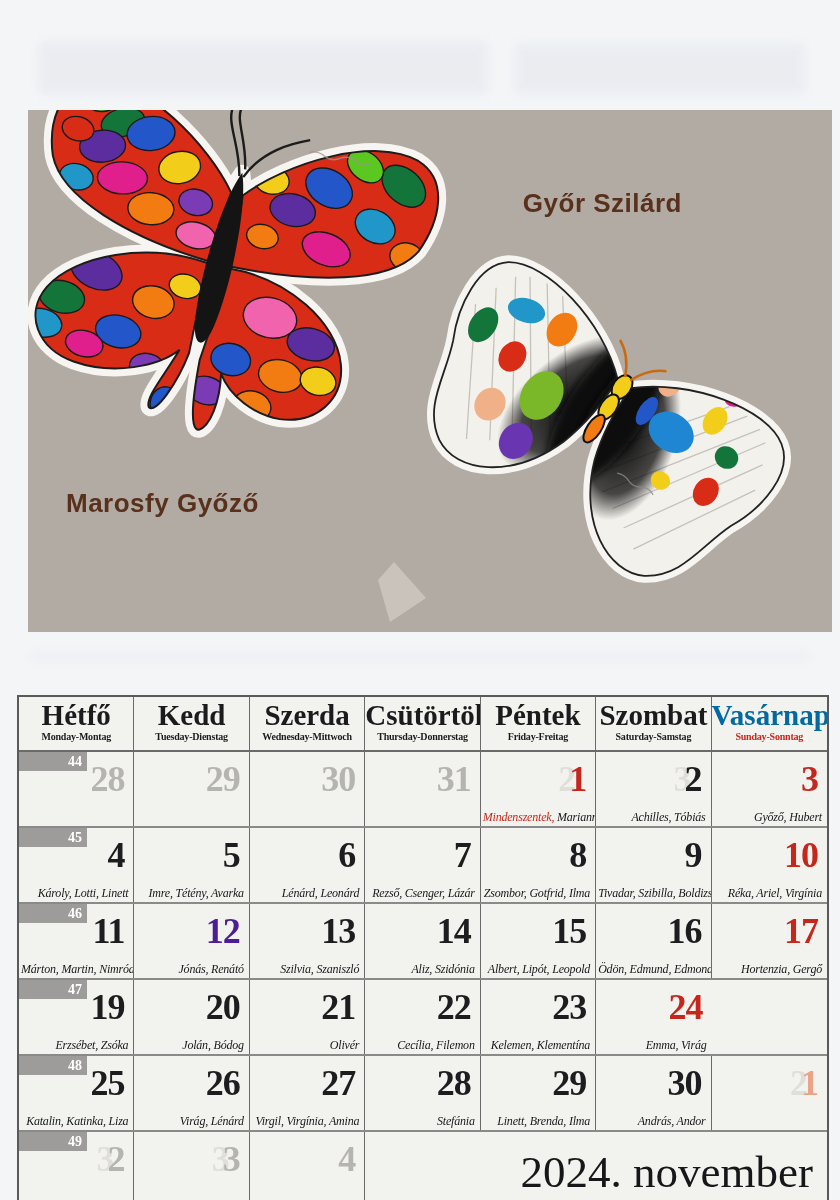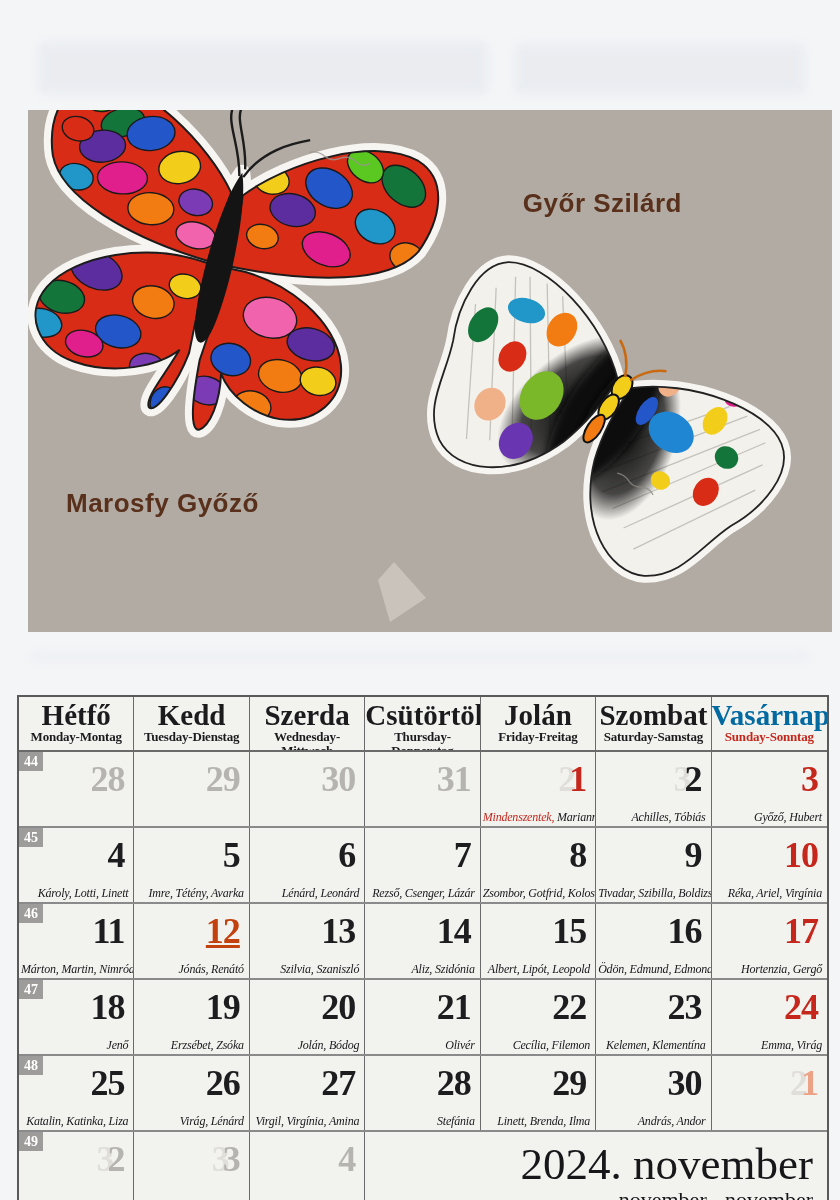--- a/index.html
+++ b/index.html
@@ -15,31 +15,31 @@
   .artist-label{position:absolute;font-family:"Liberation Sans",sans-serif;font-weight:bold;font-size:26px;color:#58301b;letter-spacing:.5px;}
   .artist-right{right:150px;top:78px;}
   .artist-left{left:38px;top:378px;}
 
   
   .calendar{position:absolute;left:17px;top:695px;width:812px;border:2px solid #5a5a5a;background:#f2f2ef;box-sizing:border-box;}
   .cal-header{display:grid;grid-template-columns:repeat(7,1fr);height:53px;border-bottom:2px solid #6a6a6a;}
   .cal-header .hcell{border-right:1px solid #6a6a6a;text-align:center;padding-top:3px;box-sizing:border-box;overflow:hidden;}
   .cal-header .hcell:last-child{border-right:none;}
   .hname{font-weight:bold;font-size:29px;line-height:30px;color:#1b1b1d;}
-  .hsub{font-weight:bold;font-size:13px;line-height:14px;color:#1b1b1d;letter-spacing:-.2px;font-family:Liberation Serif, serif;}
+  .hsub{font-weight:bold;font-size:10px;line-height:14px;color:#1b1b1d;letter-spacing:-.2px;font-family:Liberation Serif, serif;}
   .week-row{display:grid;grid-template-columns:repeat(7,1fr);height:74px;border-bottom:2px solid #8a8a8a;position:relative;}
   .week-row:last-child{border-bottom:none;}
   .dcell{position:relative;border-right:1px solid #6a6a6a;box-sizing:border-box;overflow:hidden;}
   .dcell:last-child{border-right:none;}
-  .wk-badge{position:absolute;left:0;top:0;width:24px;height:19px;background:#9d9c9a;color:#ffffff;font-weight:bold;font-size:14px;line-height:19px;text-align:center;z-index:3;}
+  .wk-badge{position:absolute;left:0;top:0;width:24px;height:19px;background:#9d9c9a;color:#ffffff;font-weight:bold;font-size:14px;line-height:19px;text-align:center;z-index:3;padding-left:44px;}
   .daynum{position:absolute;right:9px;top:2px;font-weight:bold;font-size:36px;line-height:50px;letter-spacing:-1px;white-space:nowrap;}
   .daynum .ghost{font-weight:bold;}
   .names{position:absolute;right:5px;bottom:1px;left:2px;font-style:italic;font-size:12px;line-height:15px;text-align:right;color:#17171a;white-space:nowrap;letter-spacing:-.2px;}
   .title-cell{grid-column:4/8;position:relative;text-align:right;padding-right:14px;box-sizing:border-box;}
-  .cal-title{font-size:45px;line-height:48px;color:#17171a;margin-top:8px;}
+  .cal-title{font-size:45px;line-height:48px;color:#17171a;margin-top:16px;}
   .cal-subtitle{font-size:22px;line-height:24px;color:#17171a;}
 </style>
 </head>
 <body>
 
 <div class="page">
 
   <div class="bleed" style="left:38px;top:42px;width:450px;height:52px;"></div>
   <div class="bleed" style="left:515px;top:44px;width:290px;height:50px;"></div>
   <div class="bleed" style="left:30px;top:652px;width:780px;height:10px;opacity:.35;"></div>
@@ -205,21 +205,21 @@
         </div>
         <div class="hcell">
           <div class="hname">Szerda</div>
           <div class="hsub">Wednesday-Mittwoch</div>
         </div>
         <div class="hcell">
           <div class="hname">Csütörtök</div>
           <div class="hsub">Thursday-Donnerstag</div>
         </div>
         <div class="hcell">
-          <div class="hname">Jolán</div>
+          <div class="hname">Péntek</div>
           <div class="hsub">Friday-Freitag</div>
         </div>
         <div class="hcell">
           <div class="hname">Szombat</div>
           <div class="hsub">Saturday-Samstag</div>
         </div>
         <div class="hcell">
           <div class="hname" style="color: #0369a1;">Vasárnap</div>
           <div class="hsub" style="color: rgb(197, 39, 28);">Sunday-Sonntag</div>
         </div>
@@ -265,39 +265,39 @@
           <div class="dcell">
             <div class="daynum"><span style="color: rgb(29, 29, 31);">6</span></div>
             <div class="names">Lénárd, Leonárd</div>
           </div>
           <div class="dcell">
             <div class="daynum"><span style="color: rgb(29, 29, 31);">7</span></div>
             <div class="names">Rezső, Csenger, Lázár</div>
           </div>
           <div class="dcell">
             <div class="daynum"><span style="color: rgb(29, 29, 31);">8</span></div>
-            <div class="names">Zsombor, Gotfrid, Kolos</div>
+            <div class="names">Zsombor, Gotfrid, Ilma</div>
           </div>
           <div class="dcell">
             <div class="daynum"><span style="color: rgb(29, 29, 31);">9</span></div>
             <div class="names">Tivadar, Szibilla, Boldizsár</div>
           </div>
           <div class="dcell">
             <div class="daynum"><span style="color: rgb(197, 39, 28);">10</span></div>
             <div class="names">Réka, Ariel, Virgínia</div>
           </div>
         </div>
         <div class="week-row">
           <div class="wk-badge">46</div>
           <div class="dcell">
             <div class="daynum"><span style="color: rgb(29, 29, 31);">11</span></div>
             <div class="names">Márton, Martin, Nimród</div>
           </div>
           <div class="dcell">
-            <div class="daynum"><span style="color: #c2410c; text-decoration: underline;">12</span></div>
+            <div class="daynum"><span style="color: #4c1d95;">12</span></div>
             <div class="names">Jónás, Renátó</div>
           </div>
           <div class="dcell">
             <div class="daynum"><span style="color: rgb(29, 29, 31);">13</span></div>
             <div class="names">Szilvia, Szaniszló</div>
           </div>
           <div class="dcell">
             <div class="daynum"><span style="color: rgb(29, 29, 31);">14</span></div>
             <div class="names">Aliz, Szidónia</div>
           </div>
@@ -309,24 +309,20 @@
             <div class="daynum"><span style="color: rgb(29, 29, 31);">16</span></div>
             <div class="names">Ödön, Edmund, Edmond</div>
           </div>
           <div class="dcell">
             <div class="daynum"><span style="color: rgb(197, 39, 28);">17</span></div>
             <div class="names">Hortenzia, Gergő</div>
           </div>
         </div>
         <div class="week-row">
           <div class="wk-badge">47</div>
-          <div class="dcell">
-            <div class="daynum"><span style="color: rgb(29, 29, 31);">18</span></div>
-            <div class="names">Jenő</div>
-          </div>
           <div class="dcell">
             <div class="daynum"><span style="color: rgb(29, 29, 31);">19</span></div>
             <div class="names">Erzsébet, Zsóka</div>
           </div>
           <div class="dcell">
             <div class="daynum"><span style="color: rgb(29, 29, 31);">20</span></div>
             <div class="names">Jolán, Bódog</div>
           </div>
           <div class="dcell">
             <div class="daynum"><span style="color: rgb(29, 29, 31);">21</span></div>

